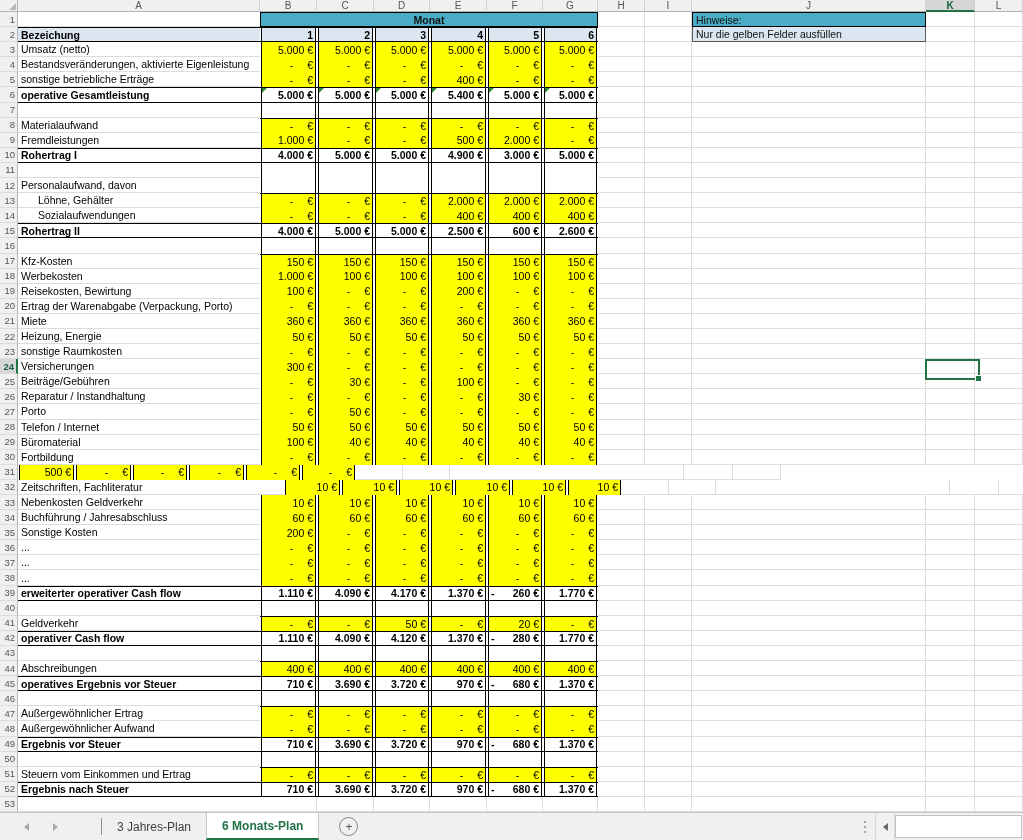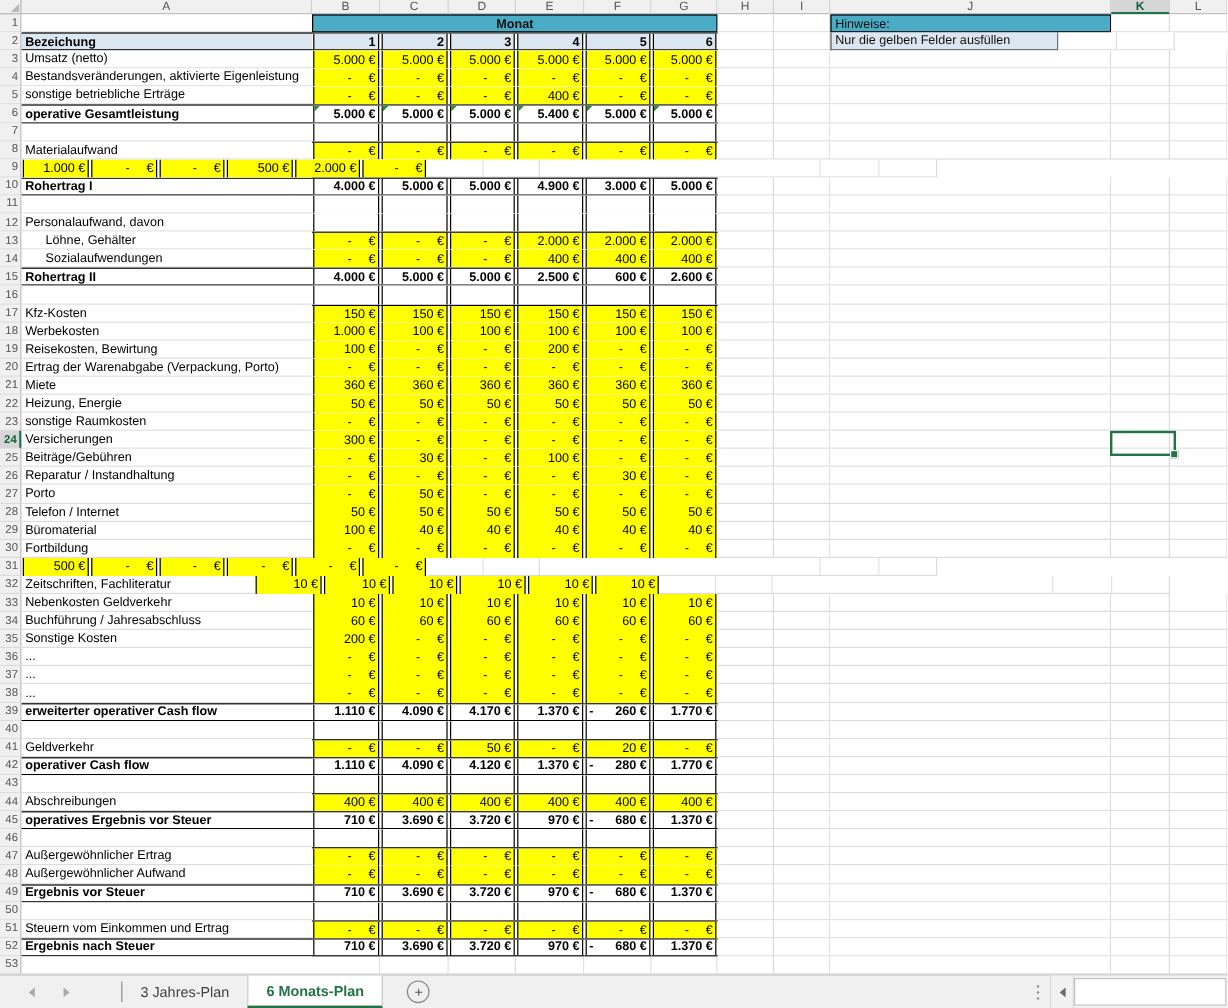--- a/index.html
+++ b/index.html
@@ -114,21 +114,21 @@
             <span>5</span>
           </div>
         </div>
         <div class="c v blue bt bb" style="width: 55px;">
           <div class="vi">
             <span>6</span>
           </div>
         </div>
         <div class="c p" style="width: 47px;"></div>
         <div class="c p" style="width: 47px;"></div>
-        <div class="c hintS" style="width: 190px;">Nur die gelben Felder ausfüllen</div>
+        <div class="c hintS" style="width: 234px;">Nur die gelben Felder ausfüllen</div>
         <div class="c p" style="width: 49px;"></div>
         <div class="c p" style="width: 48px;"></div>
       </div>
       <div class="row">
         <div class="c rn" style="width: 18px;">3</div>
         <div class="c a  " style="width: 242px;">Umsatz (netto)</div>
         <div class="c v yellow    " style="width: 57px;">
           <div class="vi">
             <span>5.000 €</span>
           </div>
@@ -382,20 +382,21 @@
           </div>
         </div>
         <div class="c p" style="width: 47px;"></div>
         <div class="c p" style="width: 47px;"></div>
         <div class="c p" style="width: 234px;"></div>
         <div class="c p" style="width: 49px;"></div>
         <div class="c p" style="width: 48px;"></div>
       </div>
       <div class="row">
         <div class="c rn" style="width: 18px;">9</div>
+        <div class="c a  " style="width: 242px;">Fremdleistungen</div>
         <div class="c v yellow    " style="width: 57px;">
           <div class="vi">
             <span>1.000 €</span>
           </div>
         </div>
         <div class="c v yellow    " style="width: 57px;">
           <div class="vi">
             <span>-</span>
             <span class="gp"></span>
             <span>€</span>
@@ -1351,21 +1352,21 @@
           </div>
         </div>
         <div class="c p" style="width: 47px;"></div>
         <div class="c p" style="width: 47px;"></div>
         <div class="c p" style="width: 234px;"></div>
         <div class="c p" style="width: 49px;"></div>
         <div class="c p" style="width: 48px;"></div>
       </div>
       <div class="row">
         <div class="c rn" style="width: 18px;">32</div>
-        <div class="c a  " style="width: 194px;">Zeitschriften, Fachliteratur</div>
+        <div class="c a  " style="width: 266px;">Zeitschriften, Fachliteratur</div>
         <div class="c v yellow    " style="width: 57px;">
           <div class="vi">
             <span>10 €</span>
           </div>
         </div>
         <div class="c v yellow    " style="width: 57px;">
           <div class="vi">
             <span>10 €</span>
           </div>
         </div>

